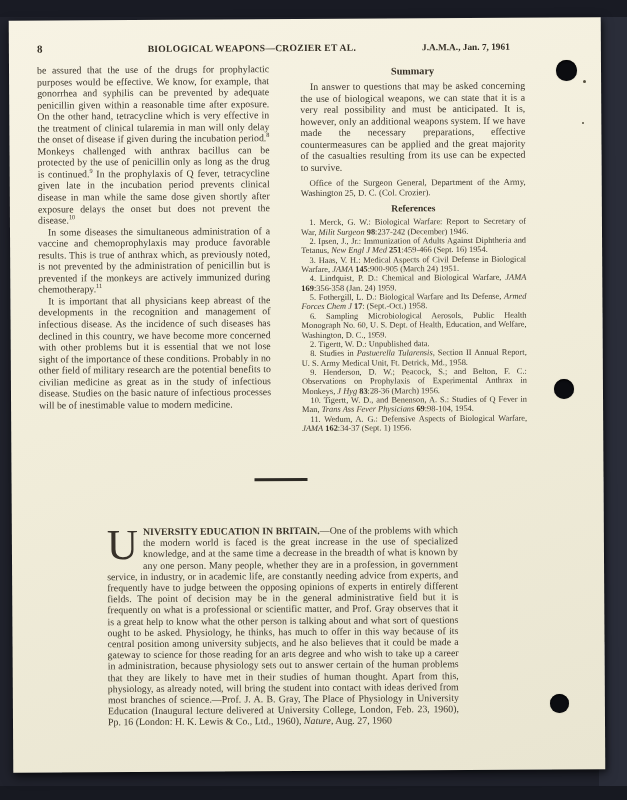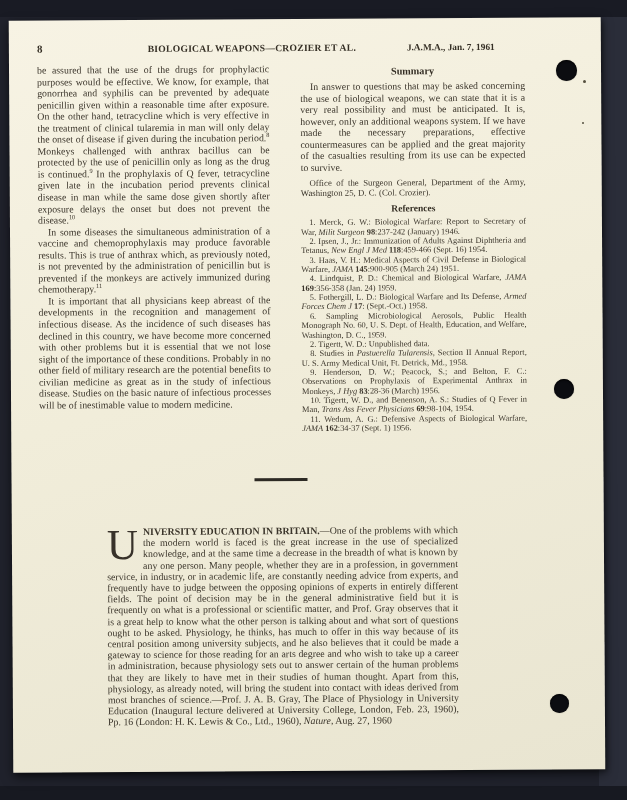--- a/index.html
+++ b/index.html
@@ -29,21 +29,21 @@
     color: #3b352b;
   }
   
   .pg-header {
     position: absolute; top: 22px; left: 28px; width: 488px;
     display: flex; align-items: baseline;
     font-weight: bold; color: #352f25;
   }
   .pg-num { font-size: 11px; width: 60px; }
   .pg-title { flex: 1; text-align: center; font-size: 9.6px; letter-spacing: 0.25px; }
-  .pg-date { width: 118px; text-align: left; font-size: 9.3px; }
+  .pg-date { width: 118px; text-align: center; font-size: 9.3px; }
   
   .columns {
     position: absolute; top: 44px; left: 28px; width: 488px;
     display: flex;
   }
   .col-left { width: 232px; }
   .col-gap { width: 31px; }
   .col-right { width: 225px; }
   .col-left p, .summary-body {
     font-size: 9.9px; line-height: 11.55px; text-align: justify;
@@ -119,22 +119,22 @@
         <p><span>In some diseases the simultaneous administration of a vaccine and chemoprophylaxis may produce favorable results. This is true of anthrax which, as previously noted, is not prevented by the administration of penicillin but is prevented if the monkeys are actively immunized during chemotherapy.</span><span class="s-sup">11</span></p>
         <p><span>It is important that all physicians keep abreast of the developments in the recognition and management of infectious disease. As the incidence of such diseases has declined in this country, we have become more concerned with other problems but it is essential that we not lose sight of the importance of these conditions. Probably in no other field of military research are the potential benefits to civilian medicine as great as in the study of infectious disease. Studies on the basic nature of infectious processes will be of inestimable value to modern medicine.</span></p>
       </div>
     <div class="col-gap"></div>
     <div class="col-right">
       <div class="summary-heading">Summary</div>
       <p class="summary-body">In answer to questions that may be asked concerning the use of biological weapons, we can state that it is a very real possibility and must be anticipated. It is, however, only an additional weapons system. If we have made the necessary preparations, effective countermeasures can be applied and the great majority of the casualties resulting from its use can be expected to survive.</p>
       <p class="byline">Office of the Surgeon General, Department of the Army, Washington 25, D. C. (Col. Crozier).</p>
       <div class="refs-heading">References</div>
       <div class="refs">
-          <p><span>1. Merck, G. W.: Biological Warfare: Report to Secretary of War, </span><span class="s-i">Milit Surgeon</span><span> </span><span class="s-b">98</span><span>:237-242 (January) 1946.</span></p>
-          <p><span>2. Ipsen, J., Jr.: Immunization of Adults Against Diphtheria and Tetanus, </span><span class="s-i">New Engl J Med</span><span> </span><span class="s-b">118</span><span>:459-466 (Sept. 16) 1954.</span></p>
+          <p><span>1. Merck, G. W.: Biological Warfare: Report to Secretary of War, </span><span class="s-i">Milit Surgeon</span><span> </span><span class="s-b">98</span><span>:237-242 (December) 1946.</span></p>
+          <p><span>2. Ipsen, J., Jr.: Immunization of Adults Against Diphtheria and Tetanus, </span><span class="s-i">New Engl J Med</span><span> </span><span class="s-b">251</span><span>:459-466 (Sept. 16) 1954.</span></p>
           <p><span>3. Haas, V. H.: Medical Aspects of Civil Defense in Biological Warfare, </span><span class="s-i">JAMA</span><span> </span><span class="s-b">145</span><span>:900-905 (March 24) 1951.</span></p>
           <p><span>4. Lindquist, P. D.: Chemical and Biological Warfare, </span><span class="s-i">JAMA</span><span> </span><span class="s-b">169</span><span>:356-358 (Jan. 24) 1959.</span></p>
           <p><span>5. Fothergill, L. D.: Biological Warfare and Its Defense, </span><span class="s-i">Armed Forces Chem J</span><span> </span><span class="s-b">17</span><span>: (Sept.-Oct.) 1958.</span></p>
           <p><span>6. Sampling Microbiological Aerosols, Public Health Monograph No. 60, U. S. Dept. of Health, Education, and Welfare, Washington, D. C., 1959.</span></p>
           <p><span>2. Tigertt, W. D.: Unpublished data.</span></p>
           <p><span>8. Studies in </span><span class="s-i">Pastuerella Tularensis</span><span>, Section II Annual Report, U. S. Army Medical Unit, Ft. Detrick, Md., 1958.</span></p>
           <p><span>9. Henderson, D. W.; Peacock, S.; and Belton, F. C.: Observations on Prophylaxis of Experimental Anthrax in Monkeys, </span><span class="s-i">J Hyg</span><span> </span><span class="s-b">83</span><span>:28-36 (March) 1956.</span></p>
           <p><span>10. Tigertt, W. D., and Benenson, A. S.: Studies of Q Fever in Man, </span><span class="s-i">Trans Ass Fever Physicians</span><span> </span><span class="s-b">69</span><span>:98-104, 1954.</span></p>
           <p><span>11. Wedum, A. G.: Defensive Aspects of Biological Warfare, </span><span class="s-i">JAMA</span><span> </span><span class="s-b">162</span><span>:34-37 (Sept. 1) 1956.</span></p>
         </div>

